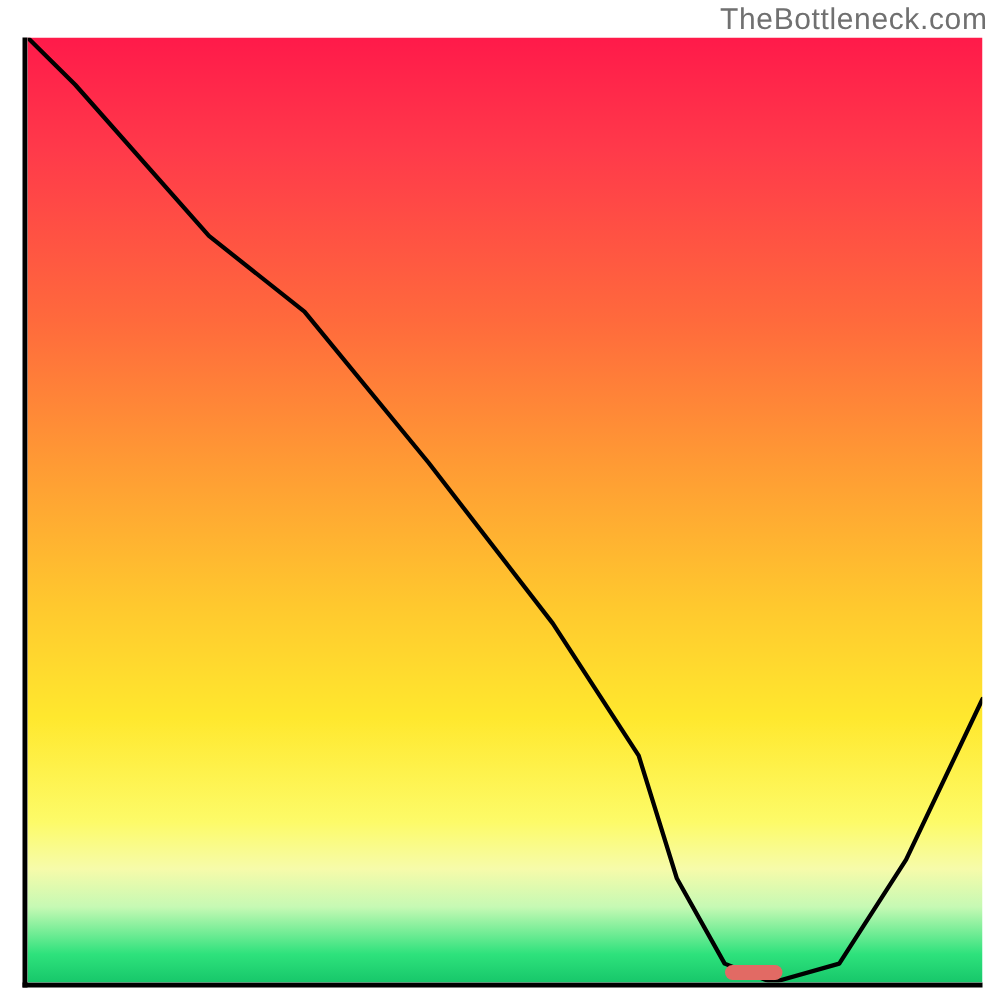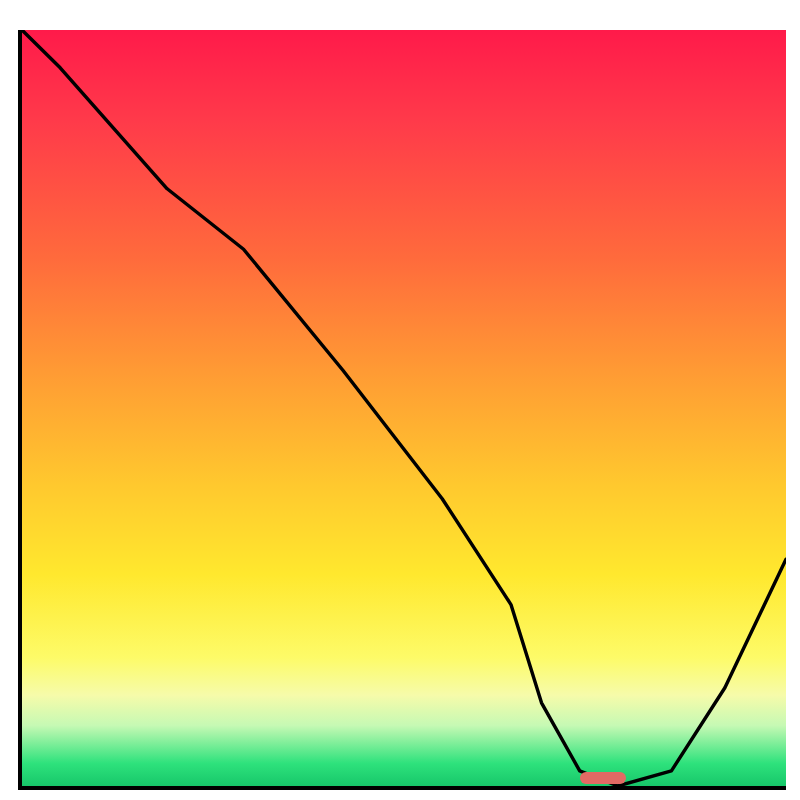--- a/index.html
+++ b/index.html
@@ -73,20 +73,21 @@
     z-index: 4;
     background: #e26a64;
     border-radius: 10px;
   }
 </style>
 </head>
 <body>
 
 <div class="stage">
 
+  <div class="watermark">TheBottleneck.com</div>
 
   <div class="plot-frame">
     <div class="gradient-bg"></div>
 
     <svg class="curve" viewBox="0 0 100 100" preserveAspectRatio="none">
       <path id="curve-path" fill="none" stroke="#000" stroke-width="0.45" stroke-linecap="round" stroke-linejoin="round" d="M0.00 0.00 L5.00 5.00 L19.00 21.00 L29.00 29.00 L42.00 45.00 L55.00 62.00 L64.00 76.00 L68.00 89.00 L73.00 98.00 L78.00 100.00 L85.00 98.00 L92.00 87.00 L100.00 70.00"></path>
     </svg>
 
     <div id="marker" class="marker" style="left: 73%; width: 6%; bottom: 0.3%; height: 1.6%; background: rgb(226, 106, 100);"></div>
   </div>

